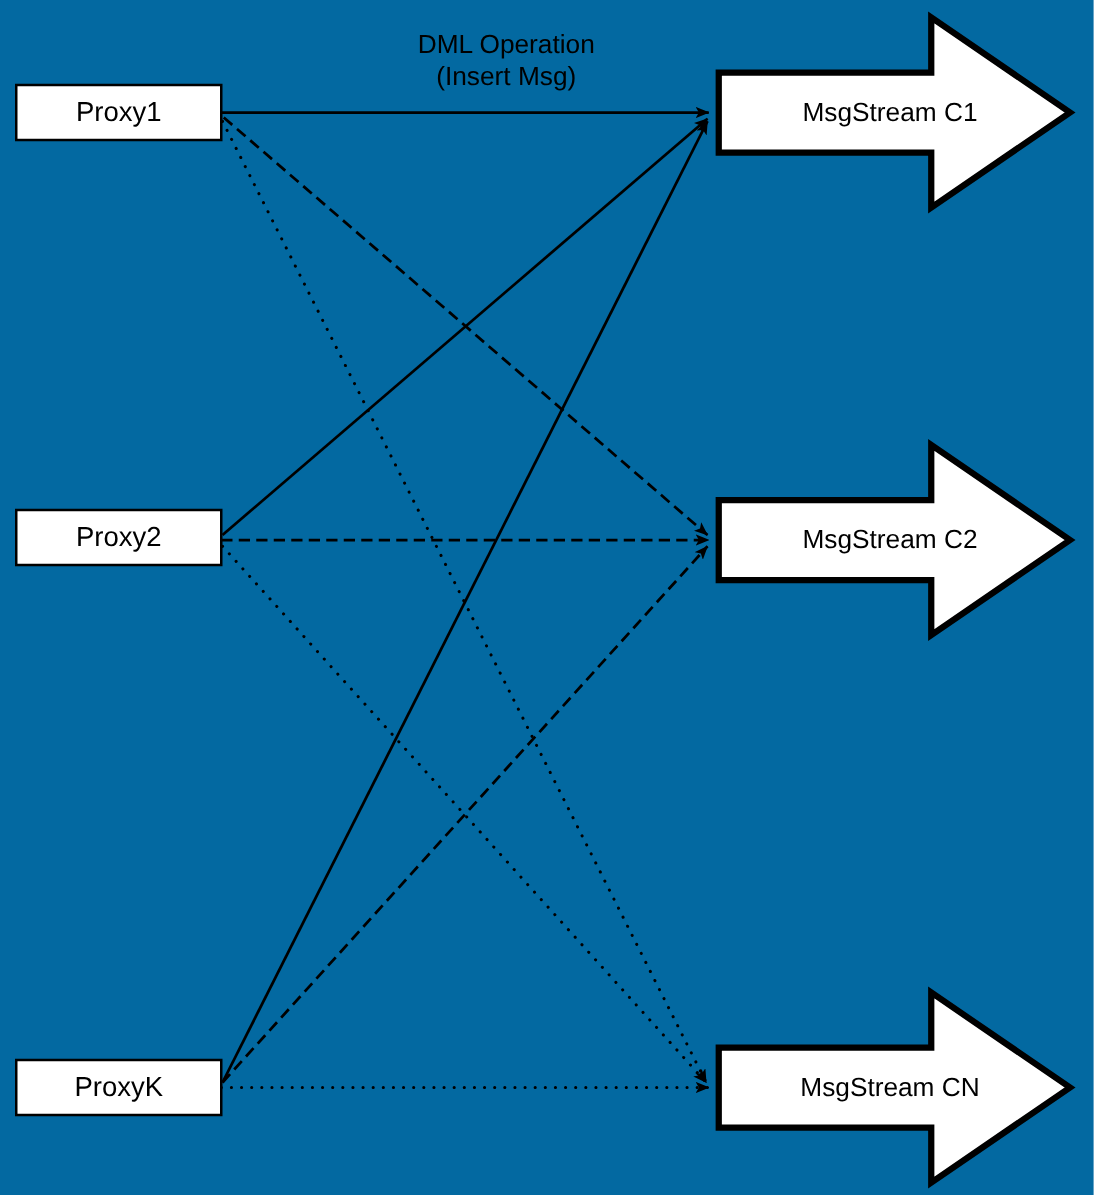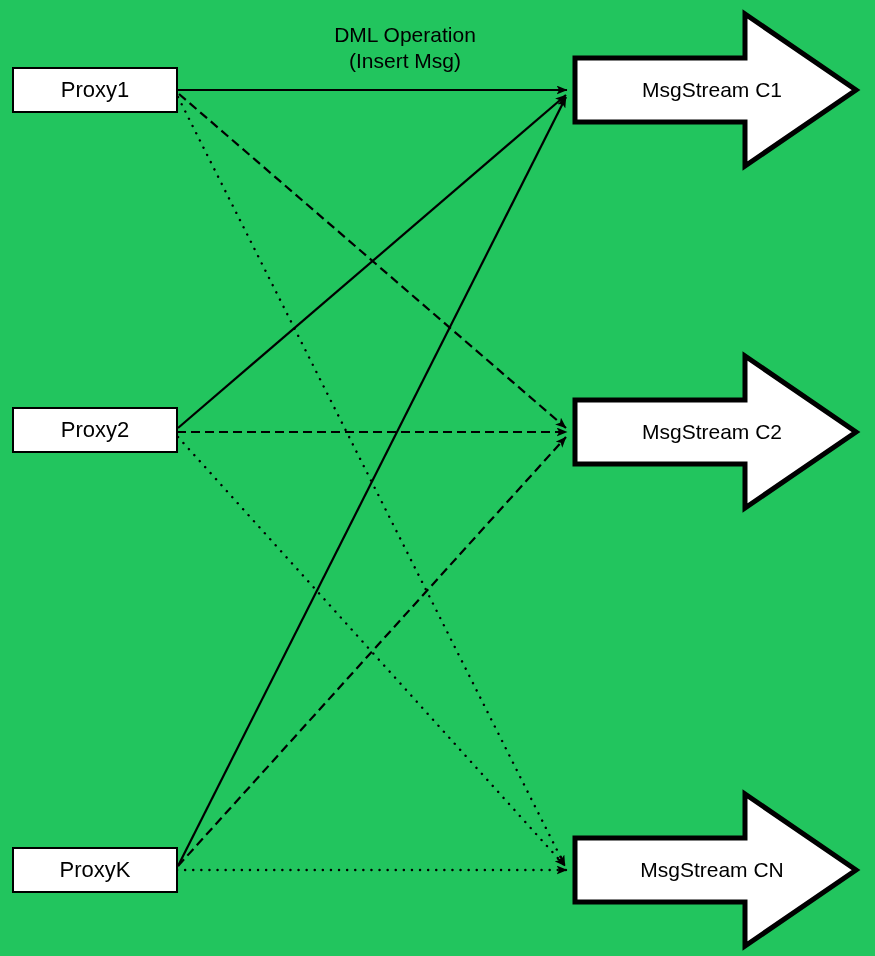--- a/index.html
+++ b/index.html
@@ -10,21 +10,21 @@
   body {
     width: 875px;
     height: 956px;
     font-family: "Liberation Sans", sans-serif;
     overflow: hidden;
   }
   #diagram-root {
     position: relative;
     width: 875px;
     height: 956px;
-    background: #22c55e;
+    background: #0369a1;
   }
   svg#diagram-canvas {
     position: absolute;
     top: 0;
     left: 0;
     width: 875px;
     height: 956px;
     display: block;
   }
   .node-box {

